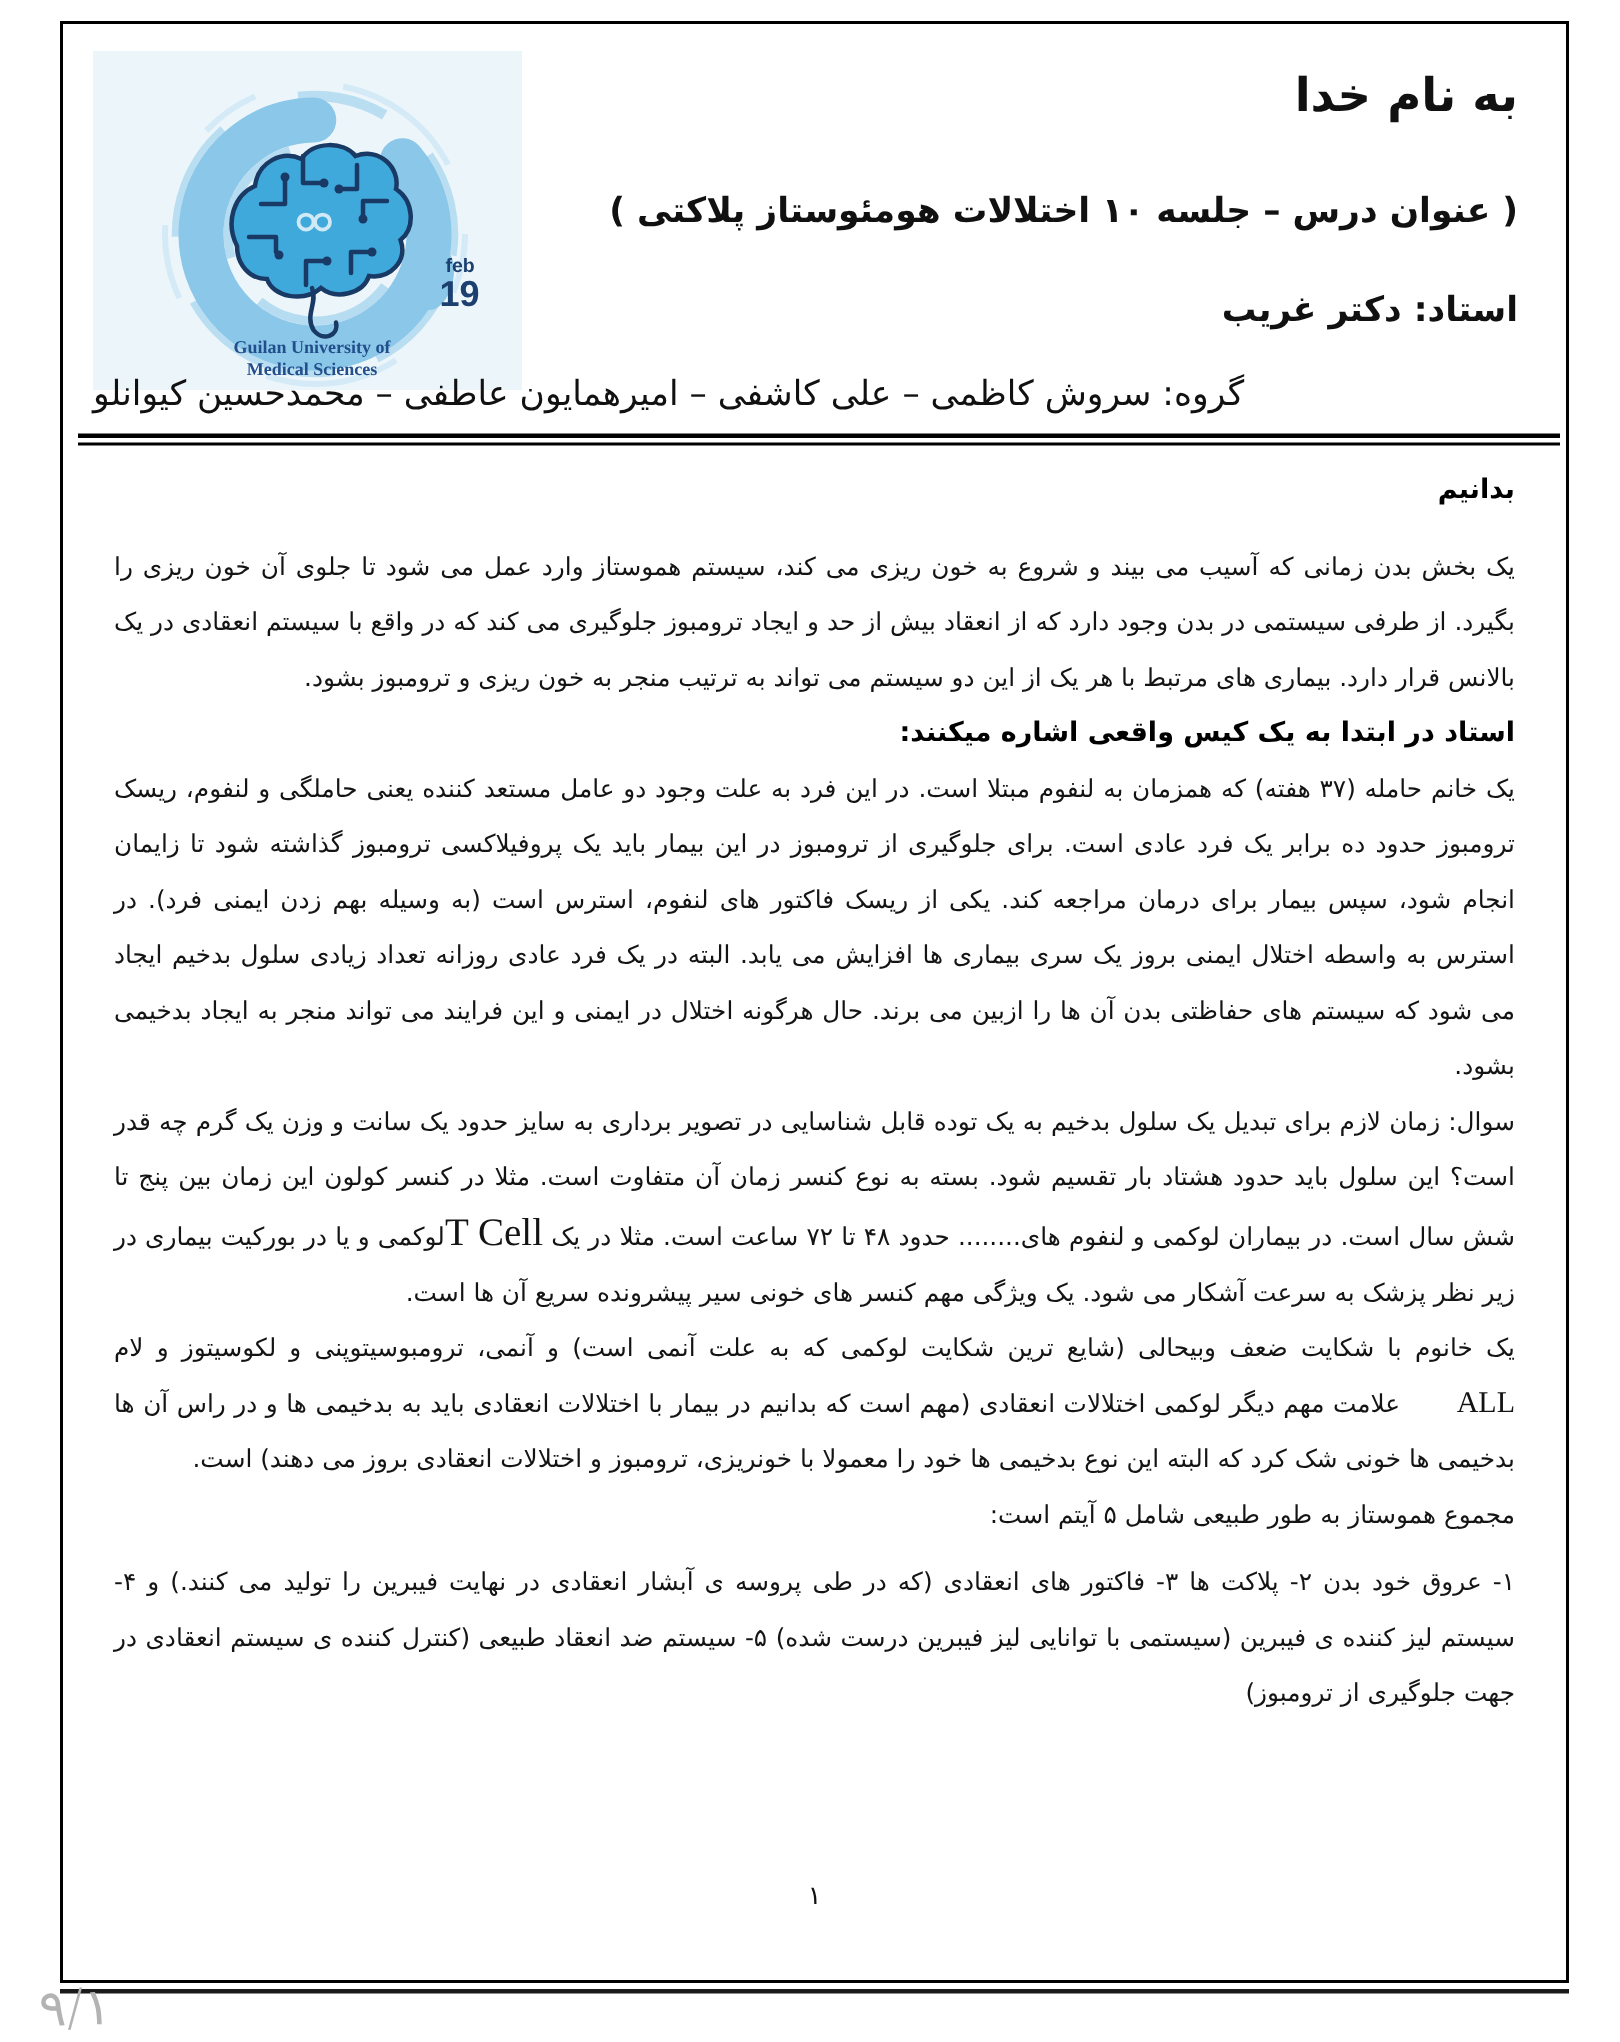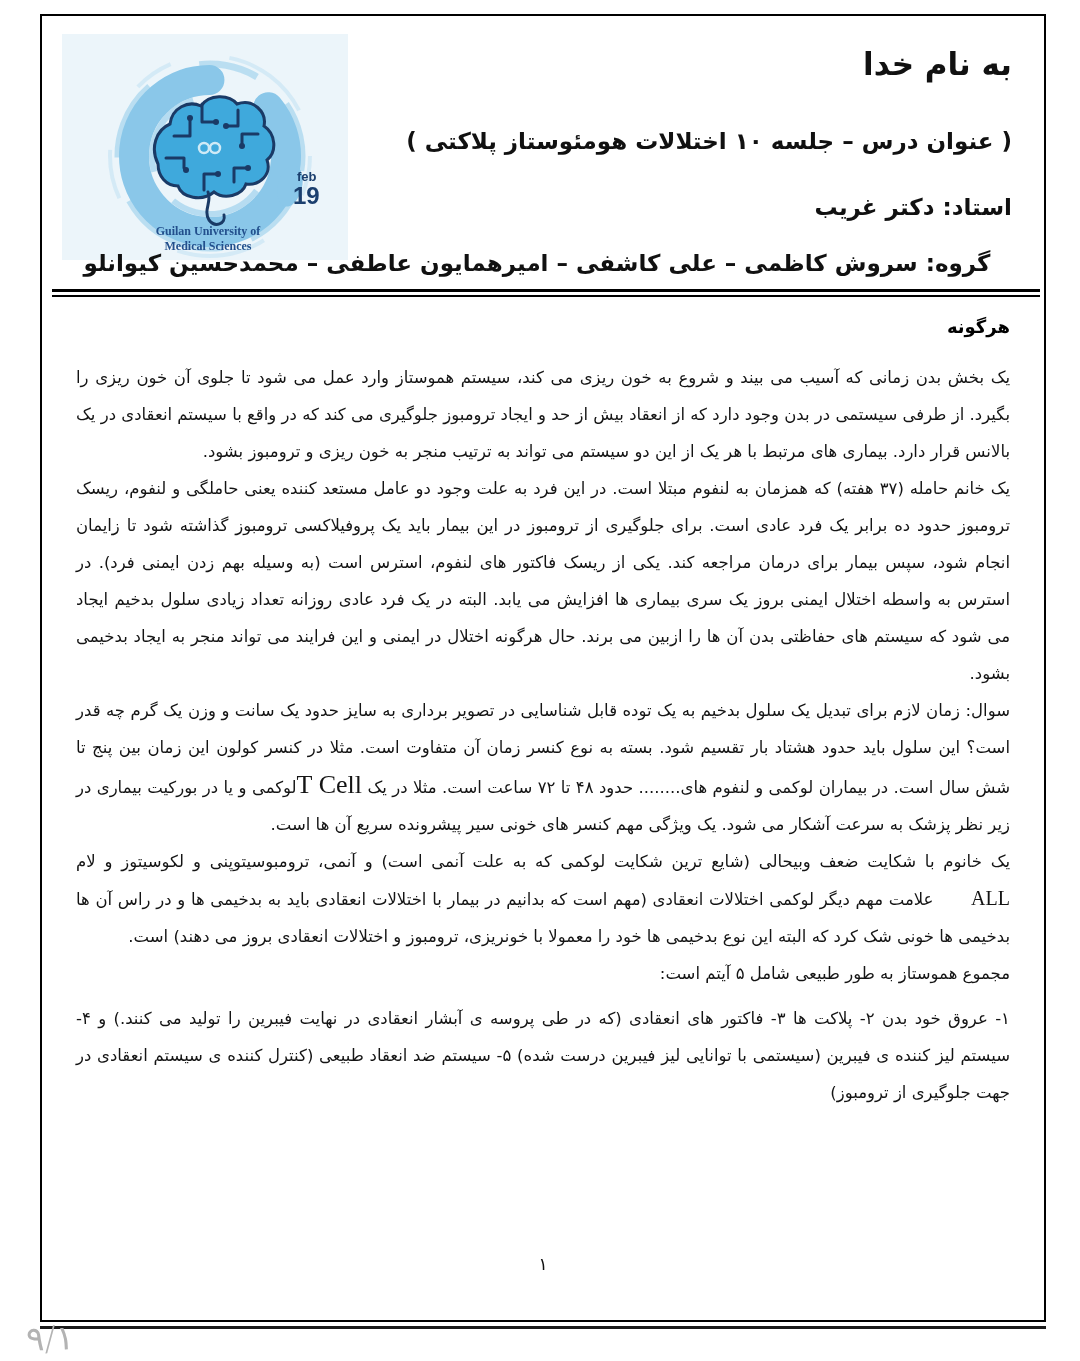--- a/index.html
+++ b/index.html
@@ -10,21 +10,21 @@
   .frame{
     position:absolute;left:40px;top:14px;width:1002px;height:1304px;
     border:2px solid #000;background:#fff;
   }
   
   .logo{position:absolute;left:20px;top:18px;width:240px;height:226px;}
   .titles{position:absolute;right:32px;top:0;left:330px;direction:rtl;text-align:right;}
   .bismillah{position:absolute;top:30px;right:0;font-size:31px;font-weight:bold;letter-spacing:0;}
   .course{position:absolute;top:112px;right:0;font-size:23px;font-weight:bold;}
   .professor{position:absolute;top:178px;right:0;font-size:23px;font-weight:bold;}
-  .group{position:absolute;top:234px;right:32px;left:20px;direction:rtl;text-align:center;font-size:23px;font-weight:bold;white-space:nowrap;}
+  .group{position:absolute;top:234px;right:32px;left:20px;direction:rtl;text-align:left;font-size:23px;font-weight:normal;white-space:nowrap;}
   .header-divider{
     position:absolute;top:273px;left:10px;right:4px;height:3px;
     border-top:3px solid #000;border-bottom:2px solid #000;
   }
   
   .content{
     position:absolute;top:292px;left:34px;right:34px;
     direction:rtl;text-align:justify;
     font-size:16.5px;line-height:37px;color:#141414;
   }
@@ -100,22 +100,23 @@
 
     <div class="titles">
       <div class="bismillah">به نام خدا</div>
       <div class="course">( عنوان درس – جلسه ۱۰ اختلالات هومئوستاز پلاکتی )</div>
       <div class="professor">استاد: دکتر غریب</div>
     </div>
     <div class="group">گروه: سروش کاظمی – علی کاشفی – امیرهمایون عاطفی – محمدحسین کیوانلو</div>
     <div class="header-divider"></div>
 
     <div class="content">
-      <h2>هرگونه</h2>
+      <h2>بدانیم</h2>
       <p class="gap-md">یک بخش بدن زمانی که آسیب می بیند و شروع به خون ریزی می کند، سیستم هموستاز وارد عمل می شود تا جلوی آن خون ریزی را بگیرد. از طرفی سیستمی در بدن وجود دارد که از انعقاد بیش از حد و ایجاد ترومبوز جلوگیری می کند که در واقع با سیستم انعقادی در یک بالانس قرار دارد. بیماری های مرتبط با هر یک از این دو سیستم می تواند به ترتیب منجر به خون ریزی و ترومبوز بشود.</p>
+      <h2>استاد در ابتدا به یک کیس واقعی اشاره میکنند:</h2>
       <p>یک خانم حامله (۳۷ هفته) که همزمان به لنفوم مبتلا است. در این فرد به علت وجود دو عامل مستعد کننده یعنی حاملگی و لنفوم، ریسک ترومبوز حدود ده برابر یک فرد عادی است. برای جلوگیری از ترومبوز در این بیمار باید یک پروفیلاکسی ترومبوز گذاشته شود تا زایمان انجام شود، سپس بیمار برای درمان مراجعه کند. یکی از ریسک فاکتور های لنفوم، استرس است (به وسیله بهم زدن ایمنی فرد). در استرس به واسطه اختلال ایمنی بروز یک سری بیماری ها افزایش می یابد. البته در یک فرد عادی روزانه تعداد زیادی سلول بدخیم ایجاد می شود که سیستم های حفاظتی بدن آن ها را ازبین می برند. حال هرگونه اختلال در ایمنی و این فرایند می تواند منجر به ایجاد بدخیمی بشود.</p>
       <p><span>سوال: زمان لازم برای تبدیل یک سلول بدخیم به یک توده قابل شناسایی در تصویر برداری به سایز حدود یک سانت و وزن یک گرم چه قدر است؟ این سلول باید حدود هشتاد بار تقسیم شود. بسته به نوع کنسر زمان آن متفاوت است. مثلا در کنسر کولون این زمان بین پنج تا شش سال است. در بیماران لوکمی و لنفوم های........ حدود ۴۸ تا ۷۲ ساعت است. مثلا در یک </span><span class="latin">T Cell</span><span>لوکمی و یا در بورکیت بیماری در زیر نظر پزشک به سرعت آشکار می شود. یک ویژگی مهم کنسر های خونی سیر پیشرونده سریع آن ها است.</span></p>
       <p><span>یک خانوم با شکایت ضعف وبیحالی (شایع ترین شکایت لوکمی که به علت آنمی است) و آنمی، ترومبوسیتوپنی و لکوسیتوز و لام </span><span class="latin small">ALL</span><span> علامت مهم دیگر لوکمی اختلالات انعقادی (مهم است که بدانیم در بیمار با اختلالات انعقادی باید به بدخیمی ها و در راس آن ها بدخیمی ها خونی شک کرد که البته این نوع بدخیمی ها خود را معمولا با خونریزی، ترومبوز و اختلالات انعقادی بروز می دهند) است.</span></p>
       <p>مجموع هموستاز به طور طبیعی شامل ۵ آیتم است:</p>
       <p class="gap-sm">۱- عروق خود بدن ۲- پلاکت ها ۳- فاکتور های انعقادی (که در طی پروسه ی آبشار انعقادی در نهایت فیبرین را تولید می کنند.) و ۴- سیستم لیز کننده ی فیبرین (سیستمی با توانایی لیز فیبرین درست شده) ۵- سیستم ضد انعقاد طبیعی (کنترل کننده ی سیستم انعقادی در جهت جلوگیری از ترومبوز)</p>
     </div>
 
     <div class="page-number">۱</div>
   </div>
 

